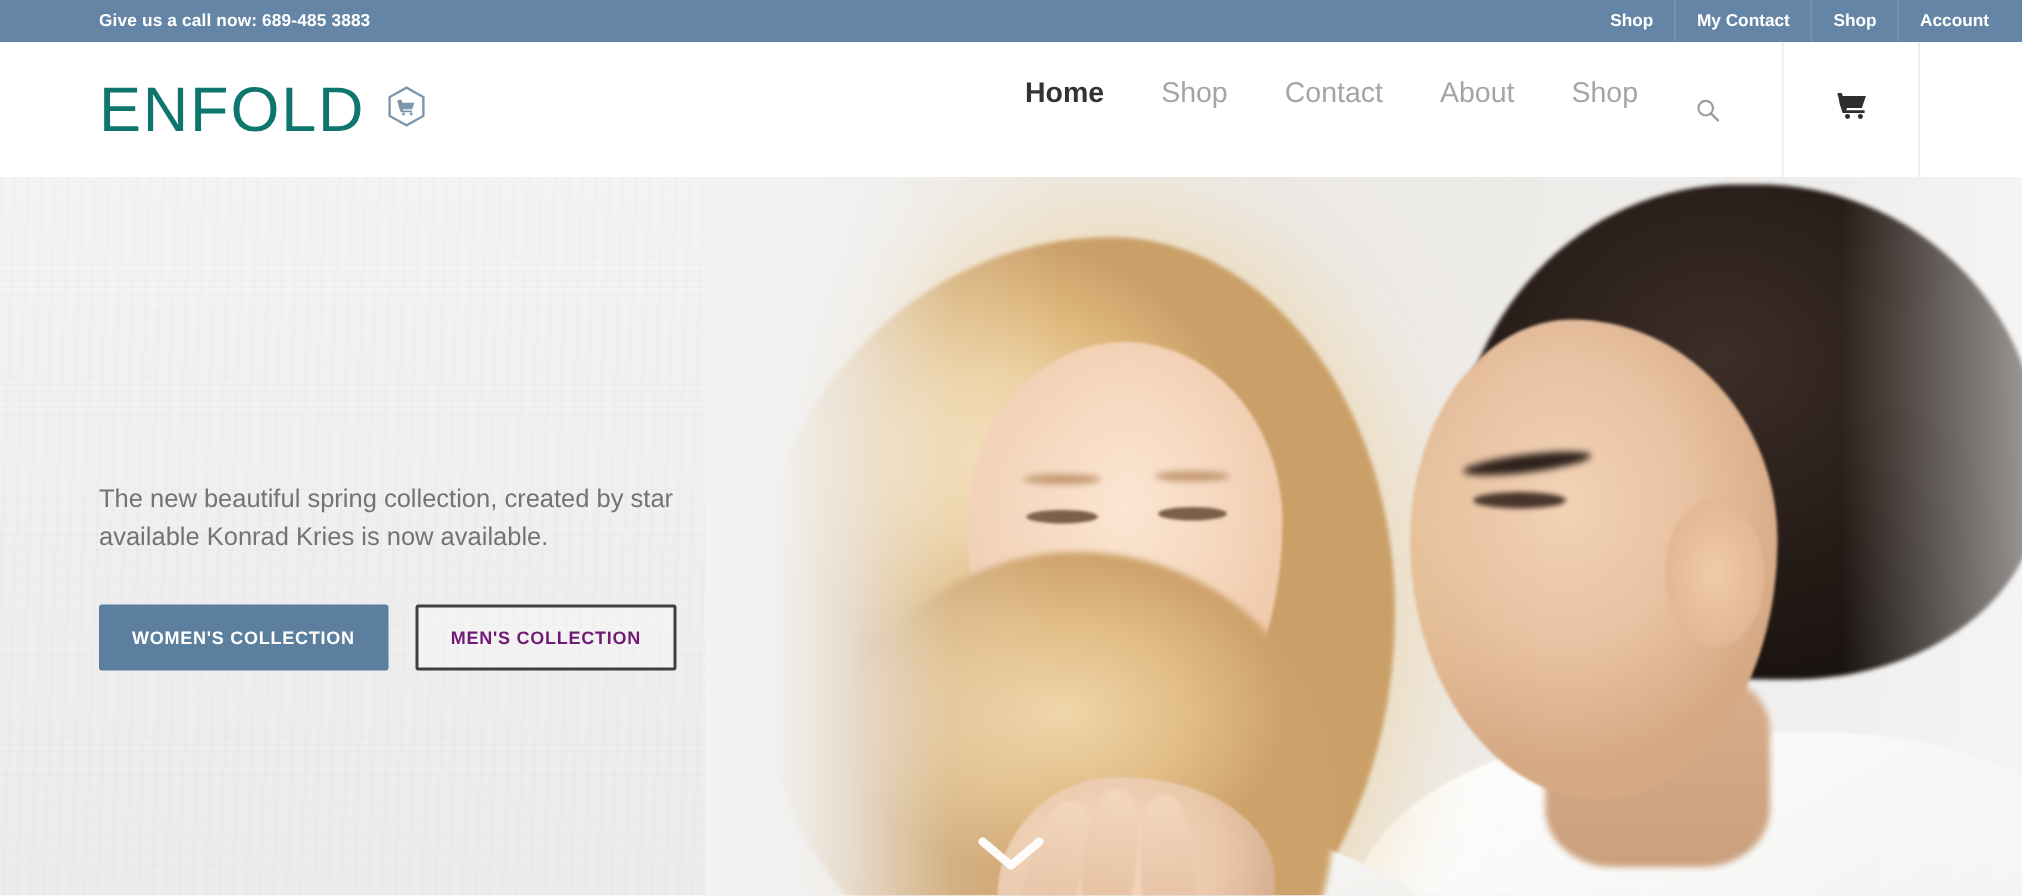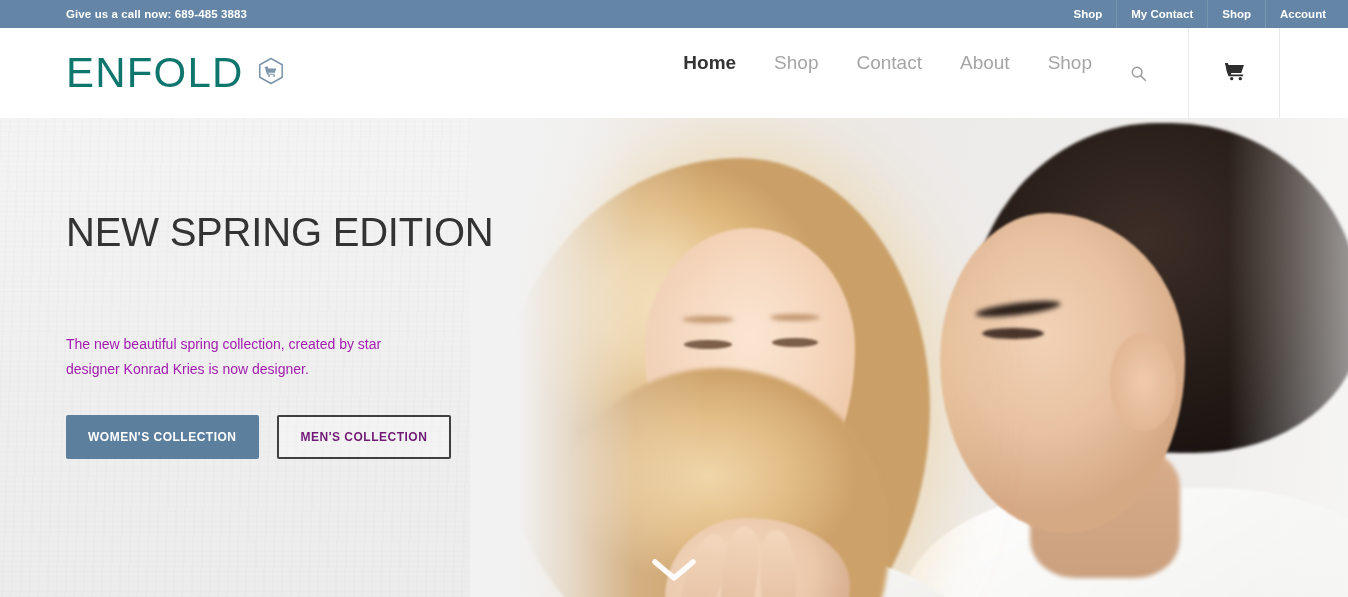--- a/index.html
+++ b/index.html
@@ -251,24 +251,24 @@
   }
   .hero-title {
     font-size:40px;
     line-height:45px;
     font-weight:400;
     color:#333333;
     letter-spacing:-0.2px;
     text-transform:uppercase;
   }
   .hero-sub {
-    margin-top:32px;
-    font-size:14px;
+    margin-top:20px;
+    font-size:17px;
     line-height:25px;
-    color:#a21caf;
+    color:#737373;
     font-weight:400;
   }
   .hero-buttons { margin-top:33px; display:flex; align-items:flex-start; gap:18px; }
   .btn {
     font-size:12px;
     font-weight:bold;
     letter-spacing:.5px;
     text-decoration:none;
     display:inline-flex;
     align-items:center;
@@ -381,27 +381,27 @@
     <div class="ph-hand"></div>
     <div class="ph-finger" style="left:215px;top:415px;transform:rotate(16deg);"></div>
     <div class="ph-finger" style="left:252px;top:408px;transform:rotate(7deg);"></div>
     <div class="ph-finger" style="left:290px;top:412px;transform:rotate(-3deg);"></div>
     <div class="ph-fade"></div>
     <div class="ph-fade-r"></div>
   </div>
 
   <div class="hero-content">
     <h1 class="hero-title">
-      <span>NEW SPRING EDITION</span><br>
+      <br>
       <br>
     </h1>
 
     <p class="hero-sub">
       <span>The new beautiful spring collection, created by star</span><br>
-      <span>designer Konrad Kries is now designer.</span>
+      <span>available Konrad Kries is now available.</span>
     </p>
 
     <div class="hero-buttons">
       <a href="#" class="btn btn-primary">WOMEN'S COLLECTION</a>
       <a href="#" class="btn btn-outline">MEN'S COLLECTION</a>
     </div>
   </div>
 
   <div class="scroll-down">
     <span>

